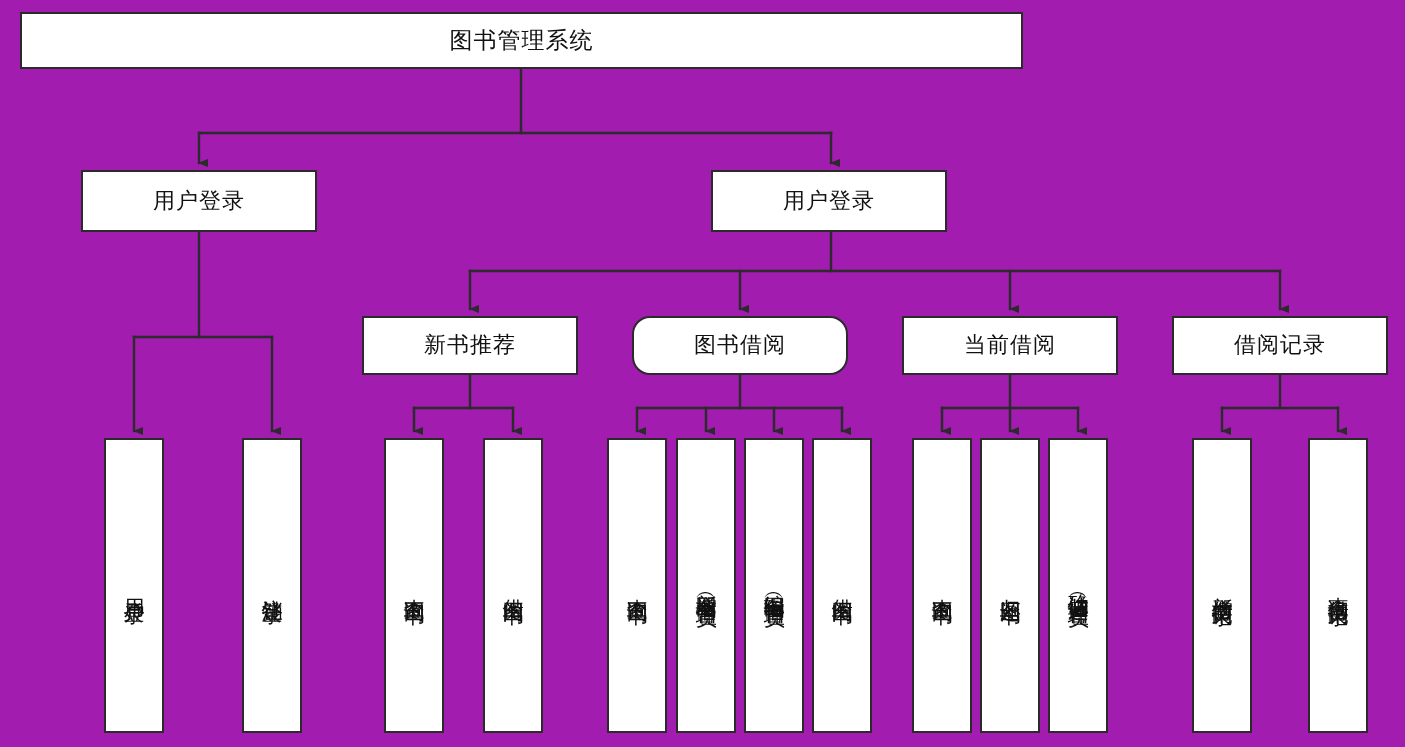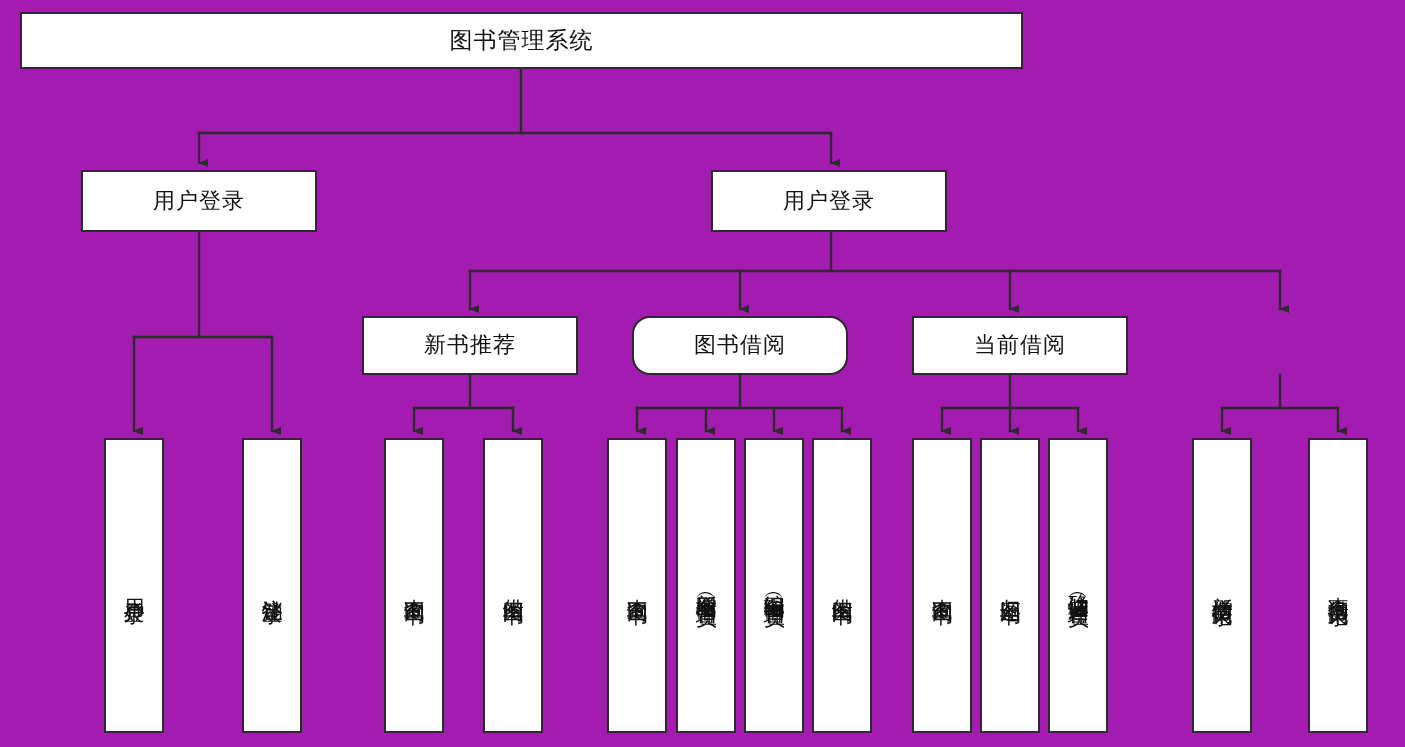--- a/index.html
+++ b/index.html
@@ -129,22 +129,25 @@
   <div class="node node-h" style="left:711px; top:170px; width:236px; height:62px;">
     <span>用户登录</span>
   </div>
 
   <div class="node node-h" style="left:362px; top:316px; width:216px; height:59px;">
     <span>新书推荐</span>
   </div>
   <div class="node node-h" style="left:632px; top:316px; width:216px; height:59px;border-radius:18px;">
     <span>图书借阅</span>
   </div>
-  <div class="node node-h" style="left:902px; top:316px; width:216px; height:59px;margin-left:10px;">
+  <div class="node node-h" style="left:902px; top:316px; width:216px; height:59px;">
     <span>当前借阅</span>
+  </div>
+  <div class="node node-h" style="left:1172px; top:316px; width:216px; height:59px;">
+    <span>借阅记录</span>
   </div>
 
   <div class="node node-v" style="left:104px; top:438px; width:60px; height:295px;">
     <span>用户登录</span>
   </div>
   <div class="node node-v" style="left:242px; top:438px; width:60px; height:295px;">
     <span>注销登录</span>
   </div>
 
   <div class="node node-v" style="left:384px; top:438px; width:60px; height:295px;">

